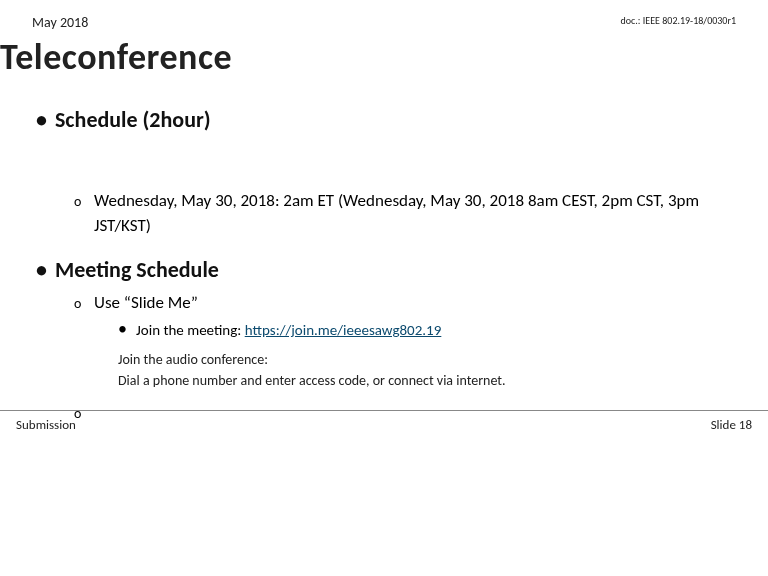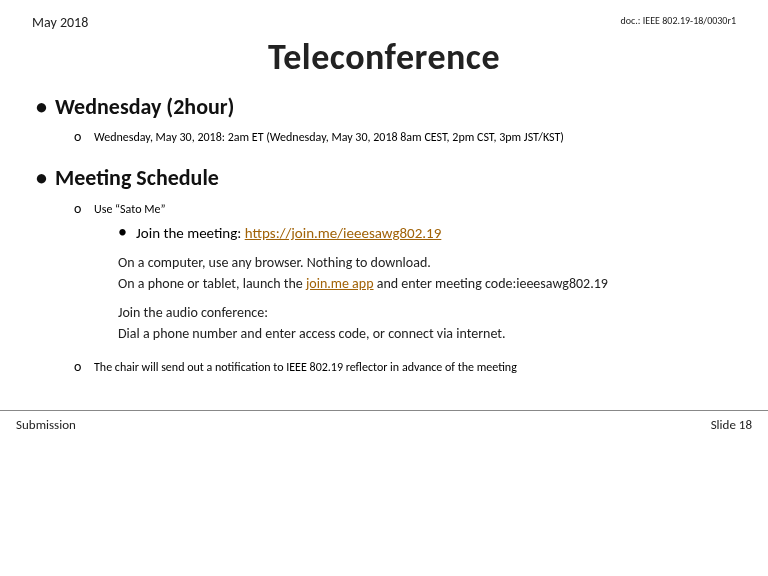--- a/index.html
+++ b/index.html
@@ -37,23 +37,23 @@
     }
 
     .header-right {
       font-size: 10px;
       font-weight: normal;
       color: #222;
     }
 
     
     .title-section {
-      text-align: center;
+      text-align: left;
       margin-top: 4px;
-      margin-bottom: 14px;
+      margin-bottom: 27px;
     }
 
     .main-title {
       font-size: 36px;
       font-weight: bold;
       color: #222;
       letter-spacing: 0.5px;
     }
 
     
@@ -93,22 +93,23 @@
       margin-bottom: 6px;
       font-size: 15px;
     }
 
     .sub-bullet-marker {
       font-size: 14px;
       min-width: 12px;
     }
 
     .sub-bullet-text {
-      font-size: 12px;
+      font-size: 17px;
       line-height: 1.45;
+      margin-top: 48px;
     }
 
     
     .inner-bullets {
       padding-left: 24px;
       margin-top: 4px;
       margin-bottom: 4px;
     }
 
     .inner-bullet {
@@ -124,21 +125,21 @@
       line-height: 1;
       min-width: 10px;
     }
 
     .inner-bullet-text {
       font-size: 15px;
       line-height: 1.4;
     }
 
     .link-text {
-      color: #a16207;
+      color: #0c4a6e;
       text-decoration: underline;
     }
 
     
     .block-text {
       padding-left: 24px;
       margin-top: 8px;
       margin-bottom: 8px;
       font-size: 14px;
       line-height: 1.5;
@@ -176,65 +177,60 @@
 
   <div class="title-section">
     <span class="main-title">Teleconference</span>
   </div>
 
   <div class="content-area">
 
     <div class="bullet-item">
       <div class="bullet-title">
         <span class="bullet-dot">•</span>
-        <span>Wednesday (2hour)</span>
+        <span>Schedule (2hour)</span>
       </div>
       <div class="sub-bullets">
         <div class="sub-bullet">
           <span class="sub-bullet-marker">o</span>
           <span class="sub-bullet-text">Wednesday, May 30, 2018: 2am ET (Wednesday, May 30, 2018 8am CEST, 2pm CST, 3pm JST/KST)</span>
         </div>
       </div>
     </div>
 
     <div class="bullet-item">
       <div class="bullet-title">
         <span class="bullet-dot">•</span>
         <span>Meeting Schedule</span>
       </div>
       <div class="sub-bullets">
 
         <div class="sub-bullet">
           <span class="sub-bullet-marker">o</span>
           <div>
-            <span class="sub-bullet-text">Use “Sato Me”</span>
+            <span class="sub-bullet-text">Use “Slide Me”</span>
             
             <div class="inner-bullets">
               <div class="inner-bullet">
                 <span class="inner-bullet-marker">•</span>
                 <span class="inner-bullet-text">
                   <span>Join the meeting: </span><span class="link-text">https://join.me/ieeesawg802.19</span>
                 </span>
               </div>
             </div>
             
             <div class="block-text">
-              On a computer, use any browser. Nothing to download.<br>
-              On a phone or tablet, launch the <span class="link-text">join.me app</span> and enter meeting code:ieeesawg802.19
-            </div>
-            <div class="block-text">
               Join the audio conference:<br>
               Dial a phone number and enter access code, or connect via internet.
             </div>
           </div>
         </div>
 
         <div class="sub-bullet">
           <span class="sub-bullet-marker">o</span>
-          <span class="sub-bullet-text">The chair will send out a notification to IEEE 802.19 reflector in advance of the meeting</span>
         </div>
 
       </div>
     </div>
 
   </div>
 
   <div class="footer">
     <span>Submission</span>
     <span class="footer-center">Slide 18</span>

